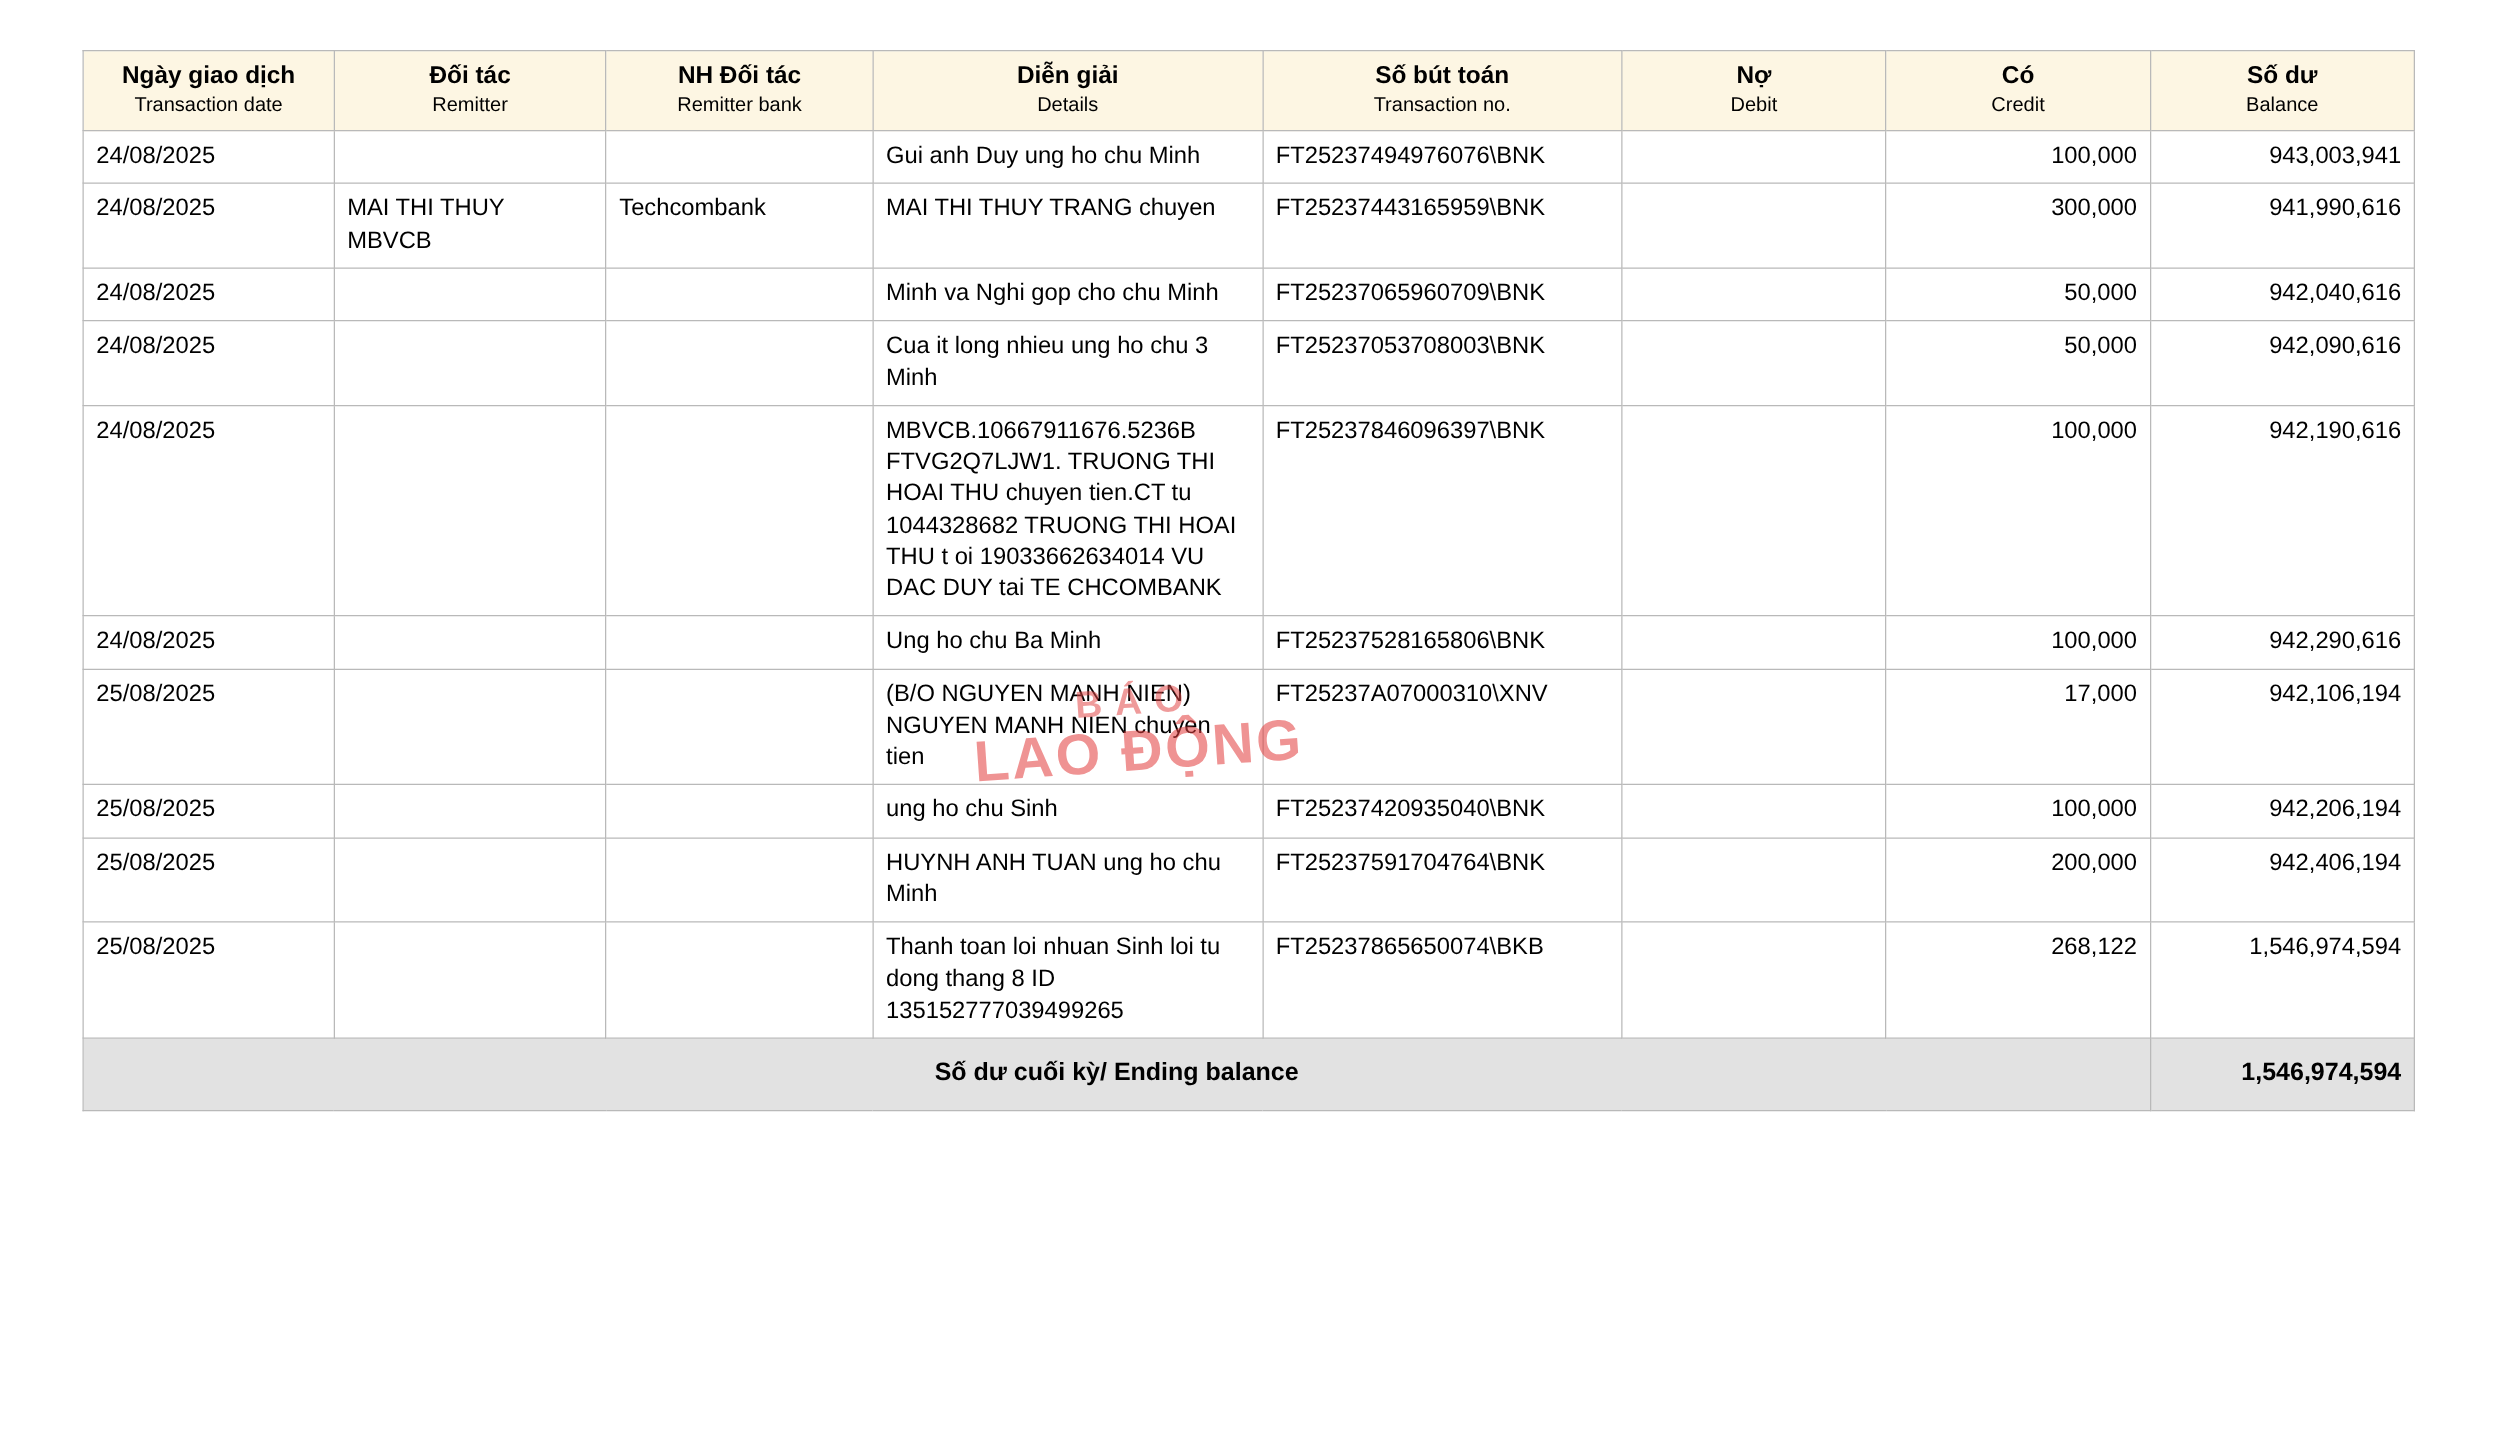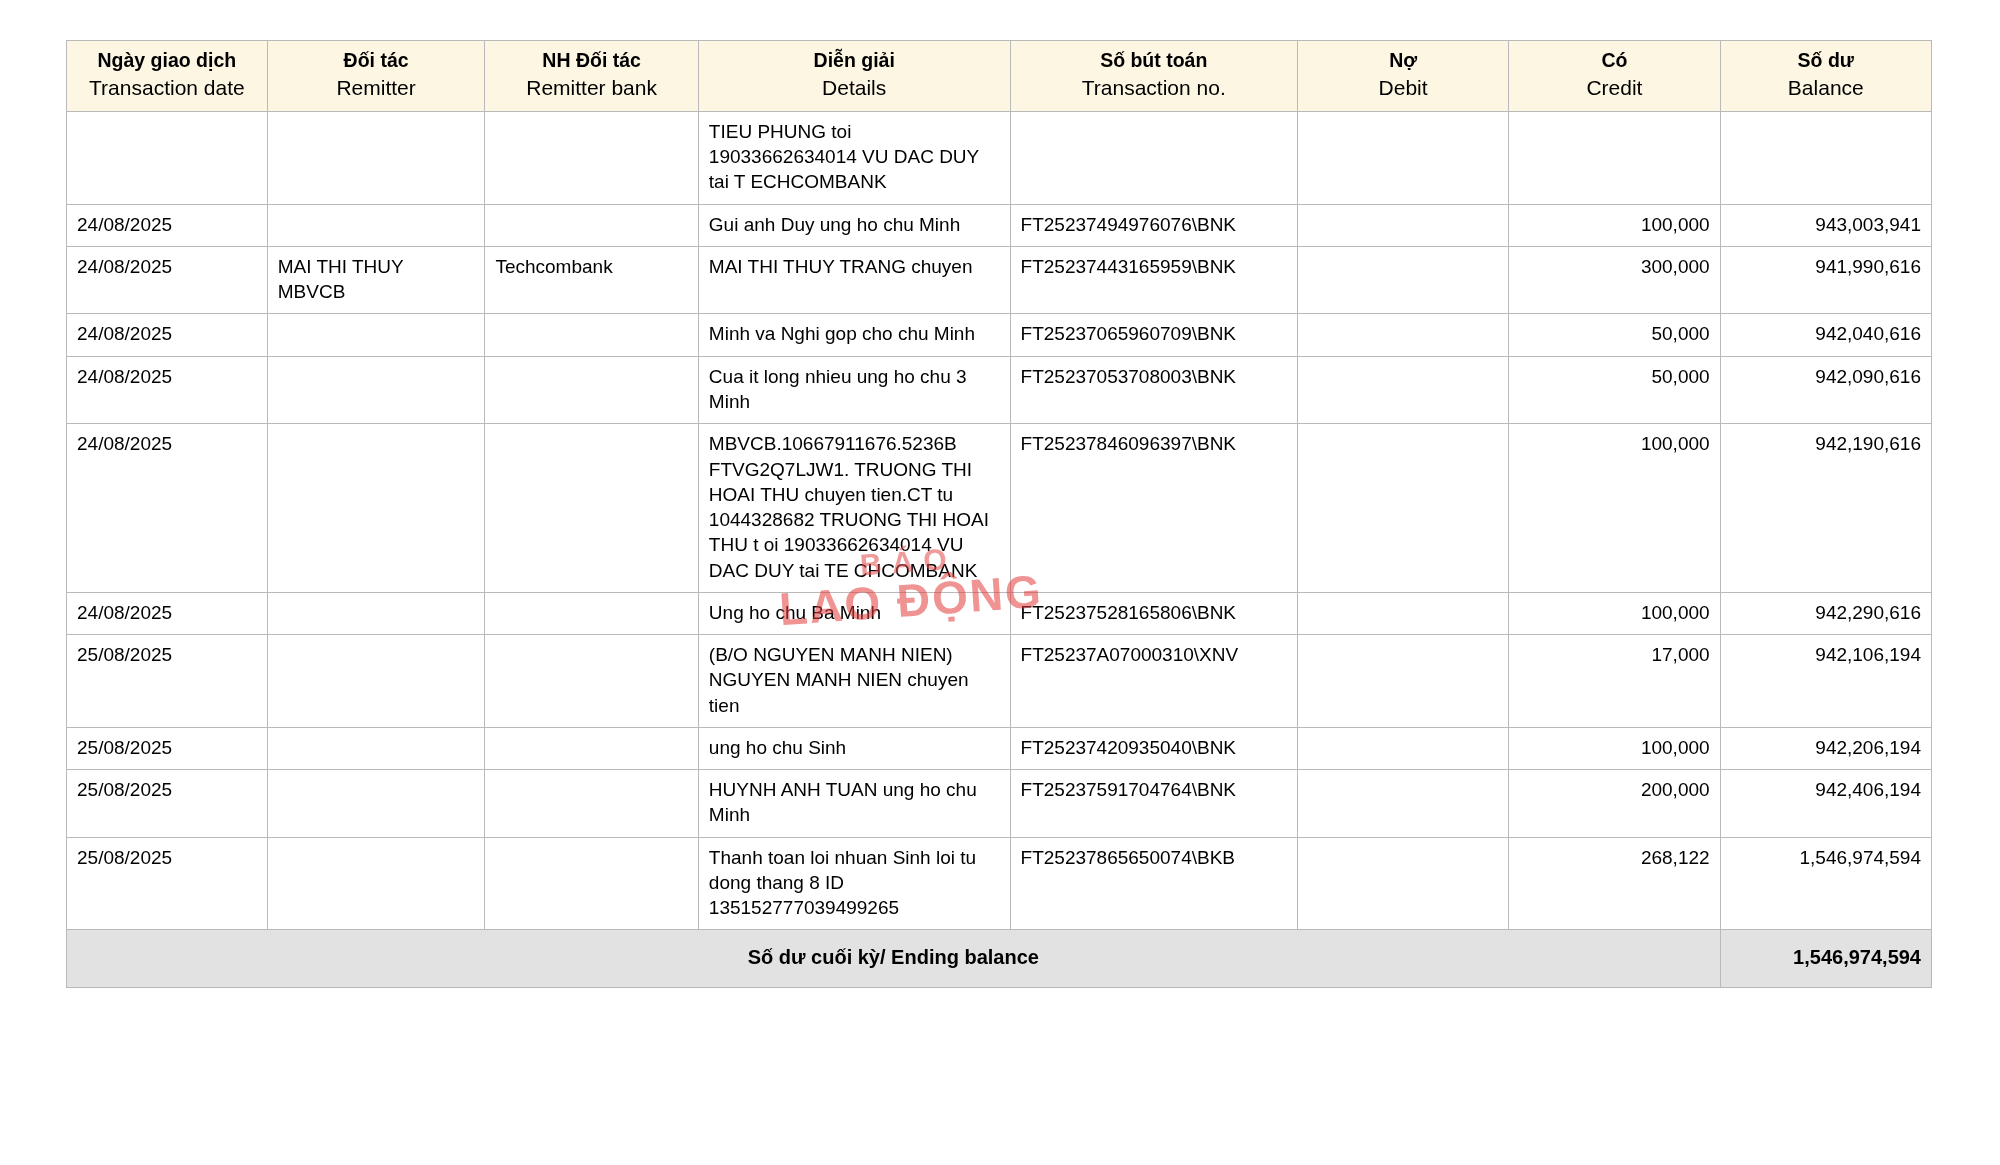--- a/index.html
+++ b/index.html
@@ -44,21 +44,21 @@
     line-height: 1.3;
   }
   thead th .hdr-vi {
     font-weight: bold;
     display: block;
     font-size: 19.5px;
   }
   thead th .hdr-en {
     font-weight: normal;
     display: block;
-    font-size: 21px;
+    font-size: 16px;
   }
   
   col.c-date    { width: 190px; }
   col.c-remit   { width: 206px; }
   col.c-bank    { width: 202px; }
   col.c-details { width: 295px; }
   col.c-txno    { width: 272px; }
   col.c-debit   { width: 200px; }
   col.c-credit  { width: 200px; }
   col.c-balance { width: 200px; }
@@ -157,30 +157,20 @@
             <span class="hdr-en">Credit</span>
           </th>
           <th>
             <span class="hdr-vi">Số dư</span>
             <span class="hdr-en">Balance</span>
           </th>
         </tr>
       </thead>
       <tbody>
         <tr>
-          <td class="date"></td>
-          <td></td>
-          <td></td>
-          <td>TIEU PHUNG toi 19033662634014 VU DAC DUY tai T ECHCOMBANK</td>
-          <td></td>
-          <td class="num"></td>
-          <td class="num"></td>
-          <td class="num"></td>
-        </tr>
-        <tr>
           <td class="date">24/08/2025</td>
           <td></td>
           <td></td>
           <td>Gui anh Duy ung ho chu Minh</td>
           <td>FT25237494976076\BNK</td>
           <td class="num"></td>
           <td class="num">100,000</td>
           <td class="num">943,003,941</td>
         </tr>
         <tr>

